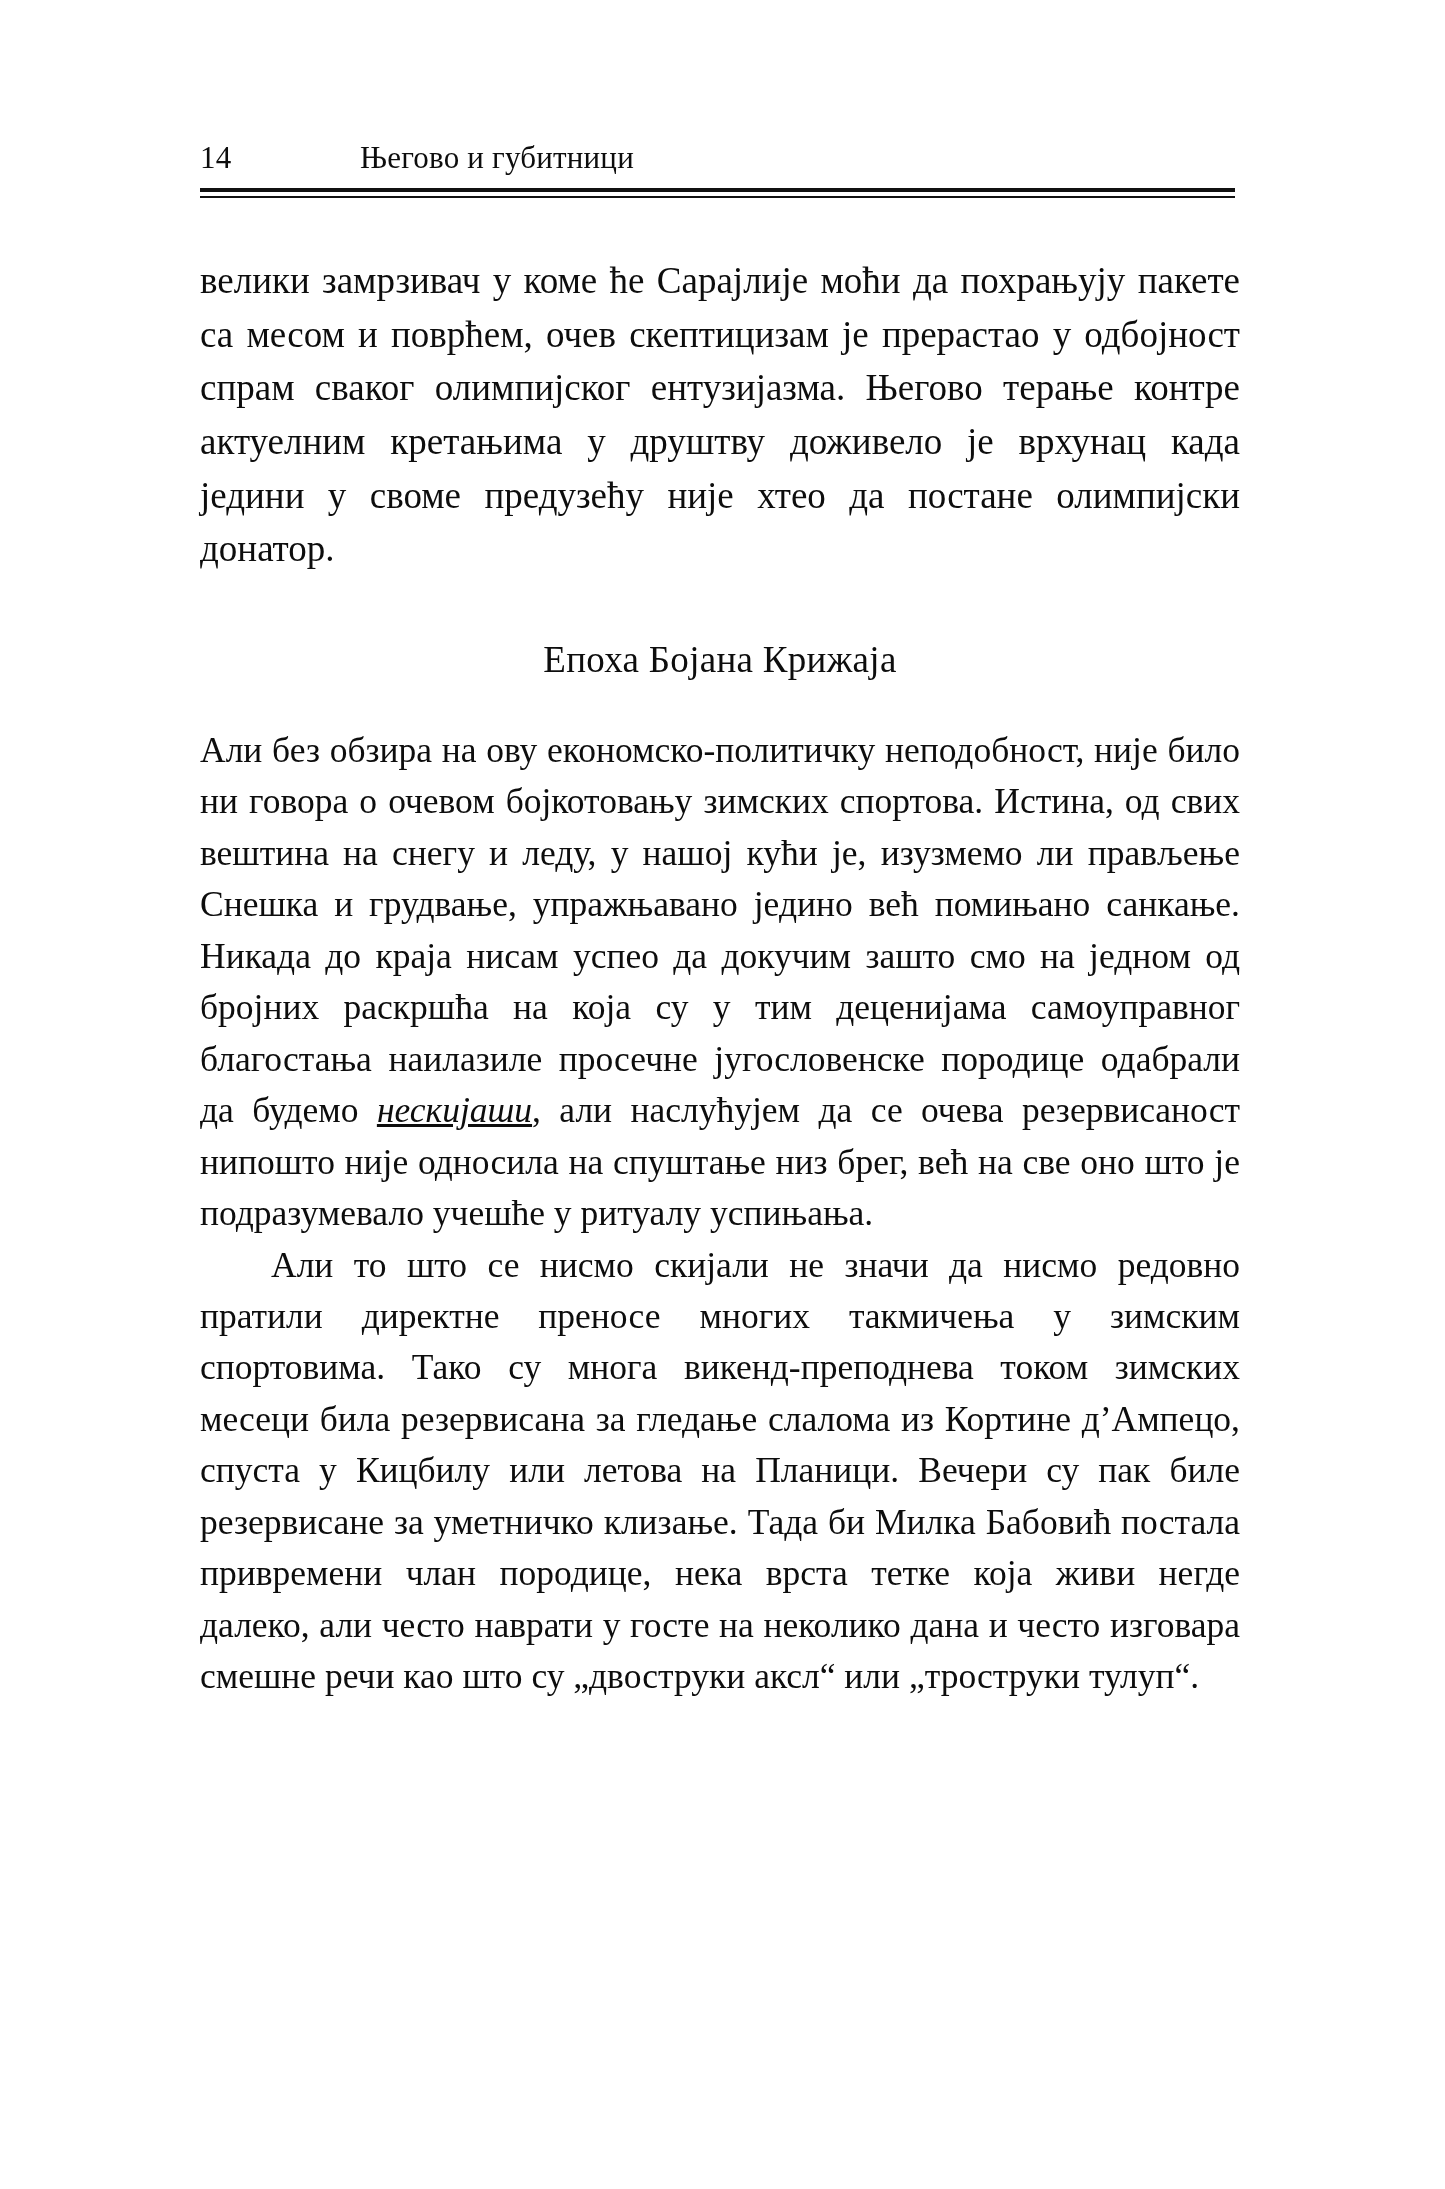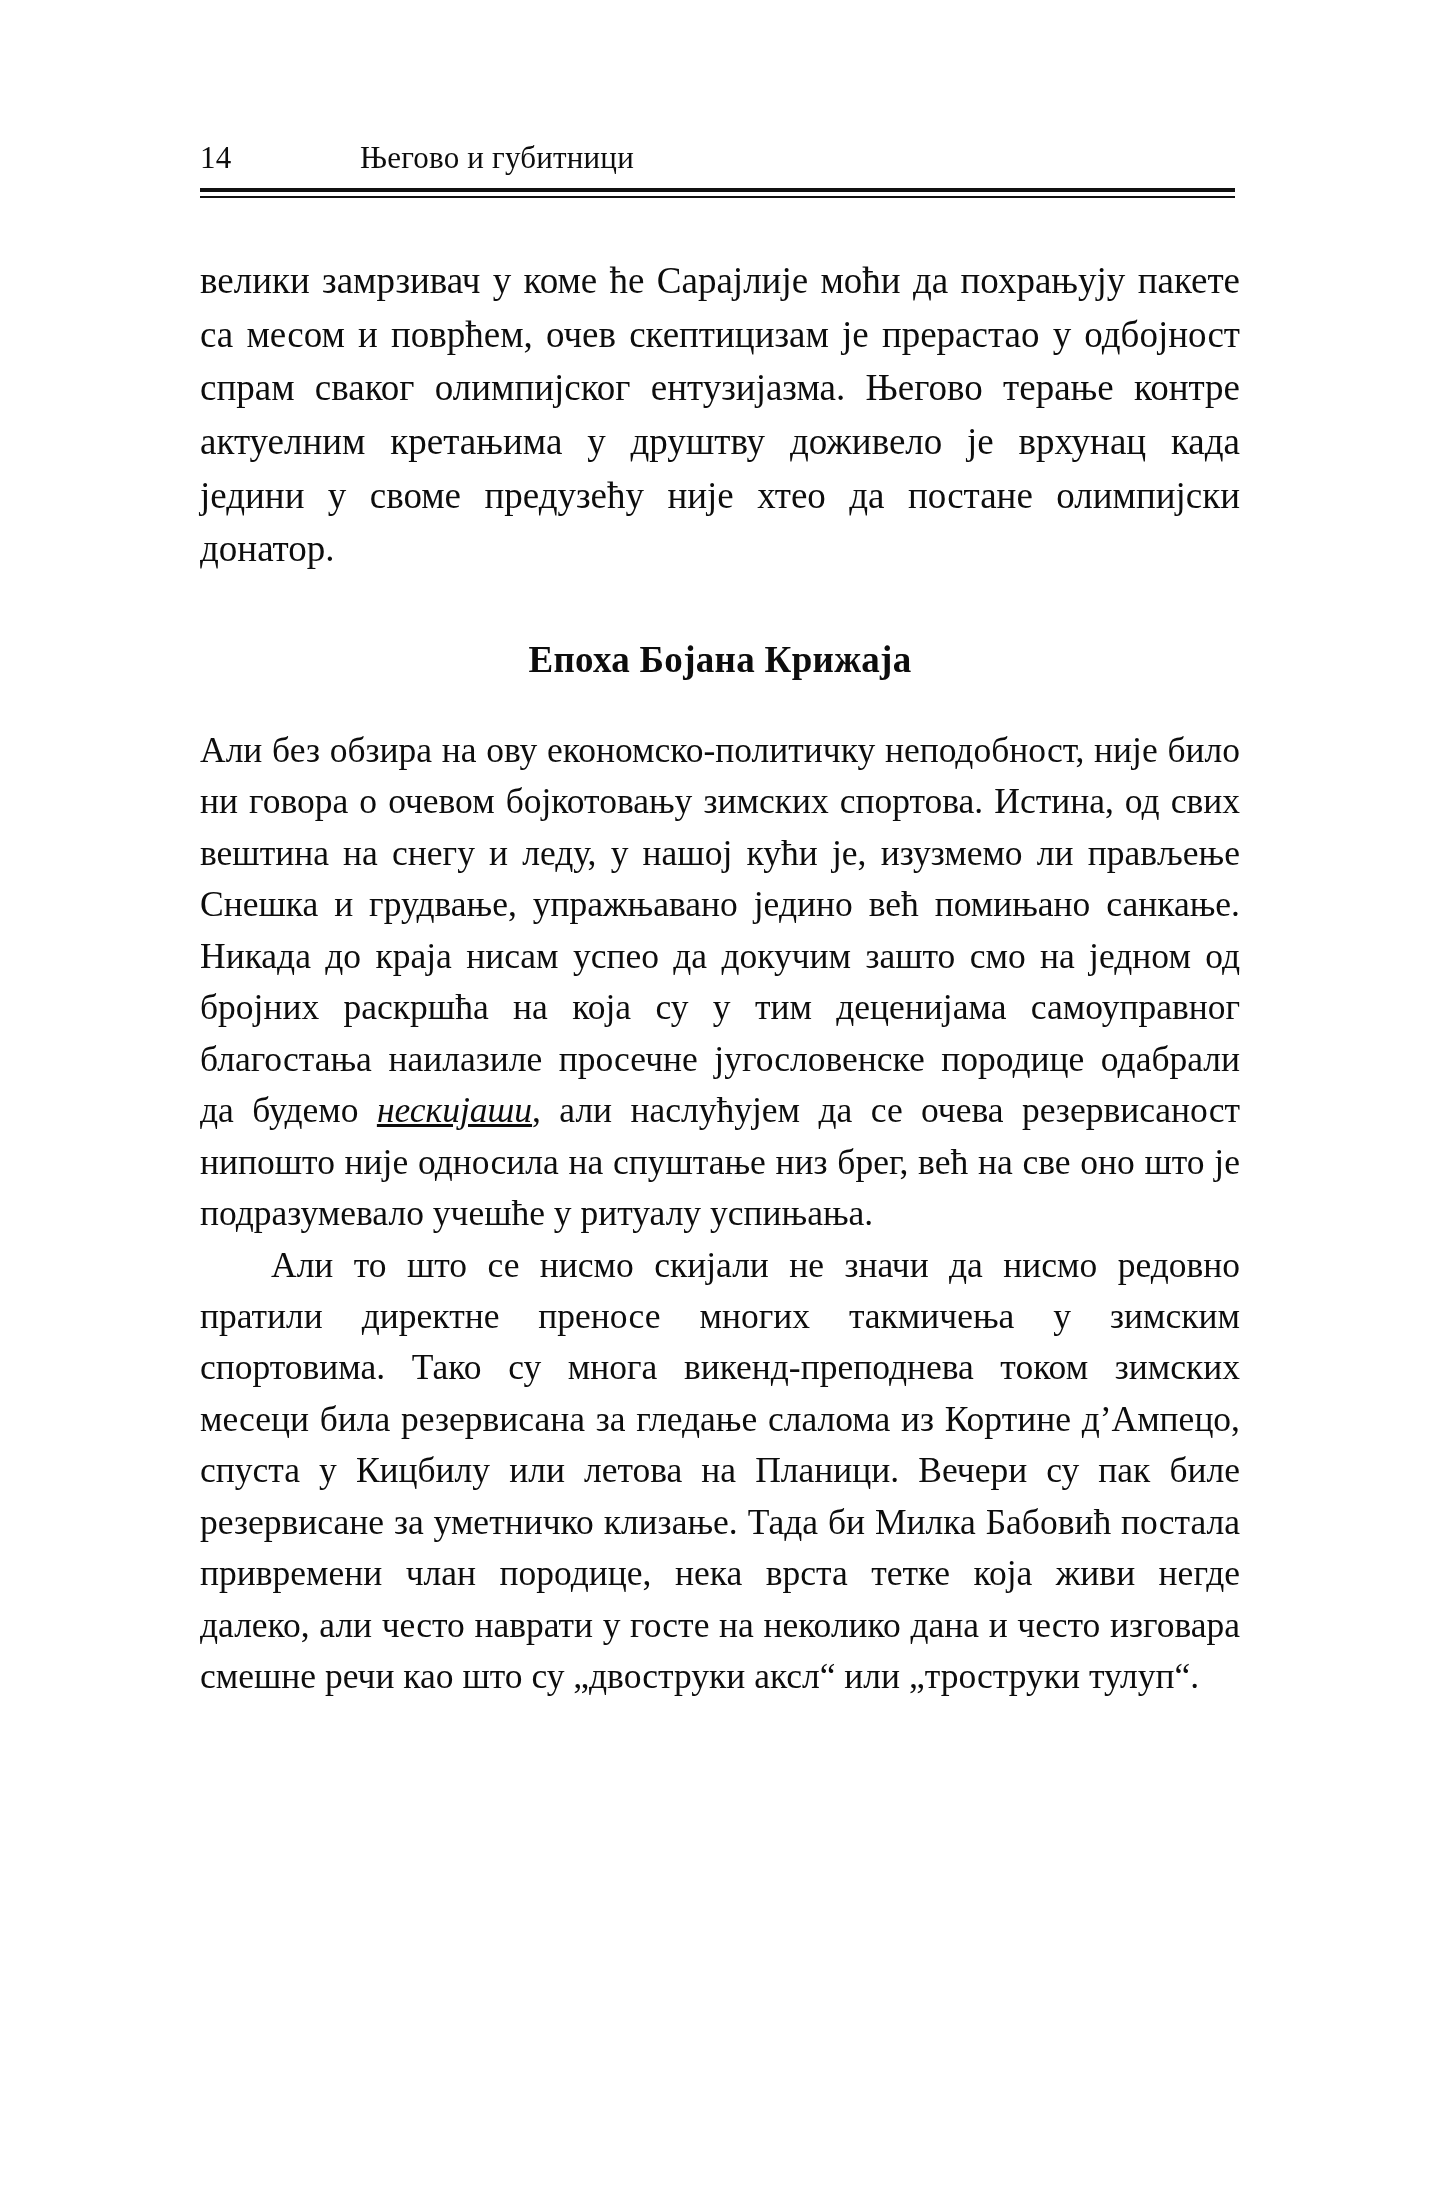--- a/index.html
+++ b/index.html
@@ -67,21 +67,21 @@
     hyphens: manual;
   }
   .body-text p {
     margin: 0;
   }
   .indent {
     text-indent: 2.0em;
   }
   .section-title {
     text-align: center;
-    font-weight: bold;
+    font-weight: normal;
     font-size: 37px;
     margin: 62px 0 44px 0;
     letter-spacing: 0.3px;
   }
   .block-two {
     font-size: 35.5px;
     line-height: 1.45;
     text-align: justify;
   }
   .block-two p {

